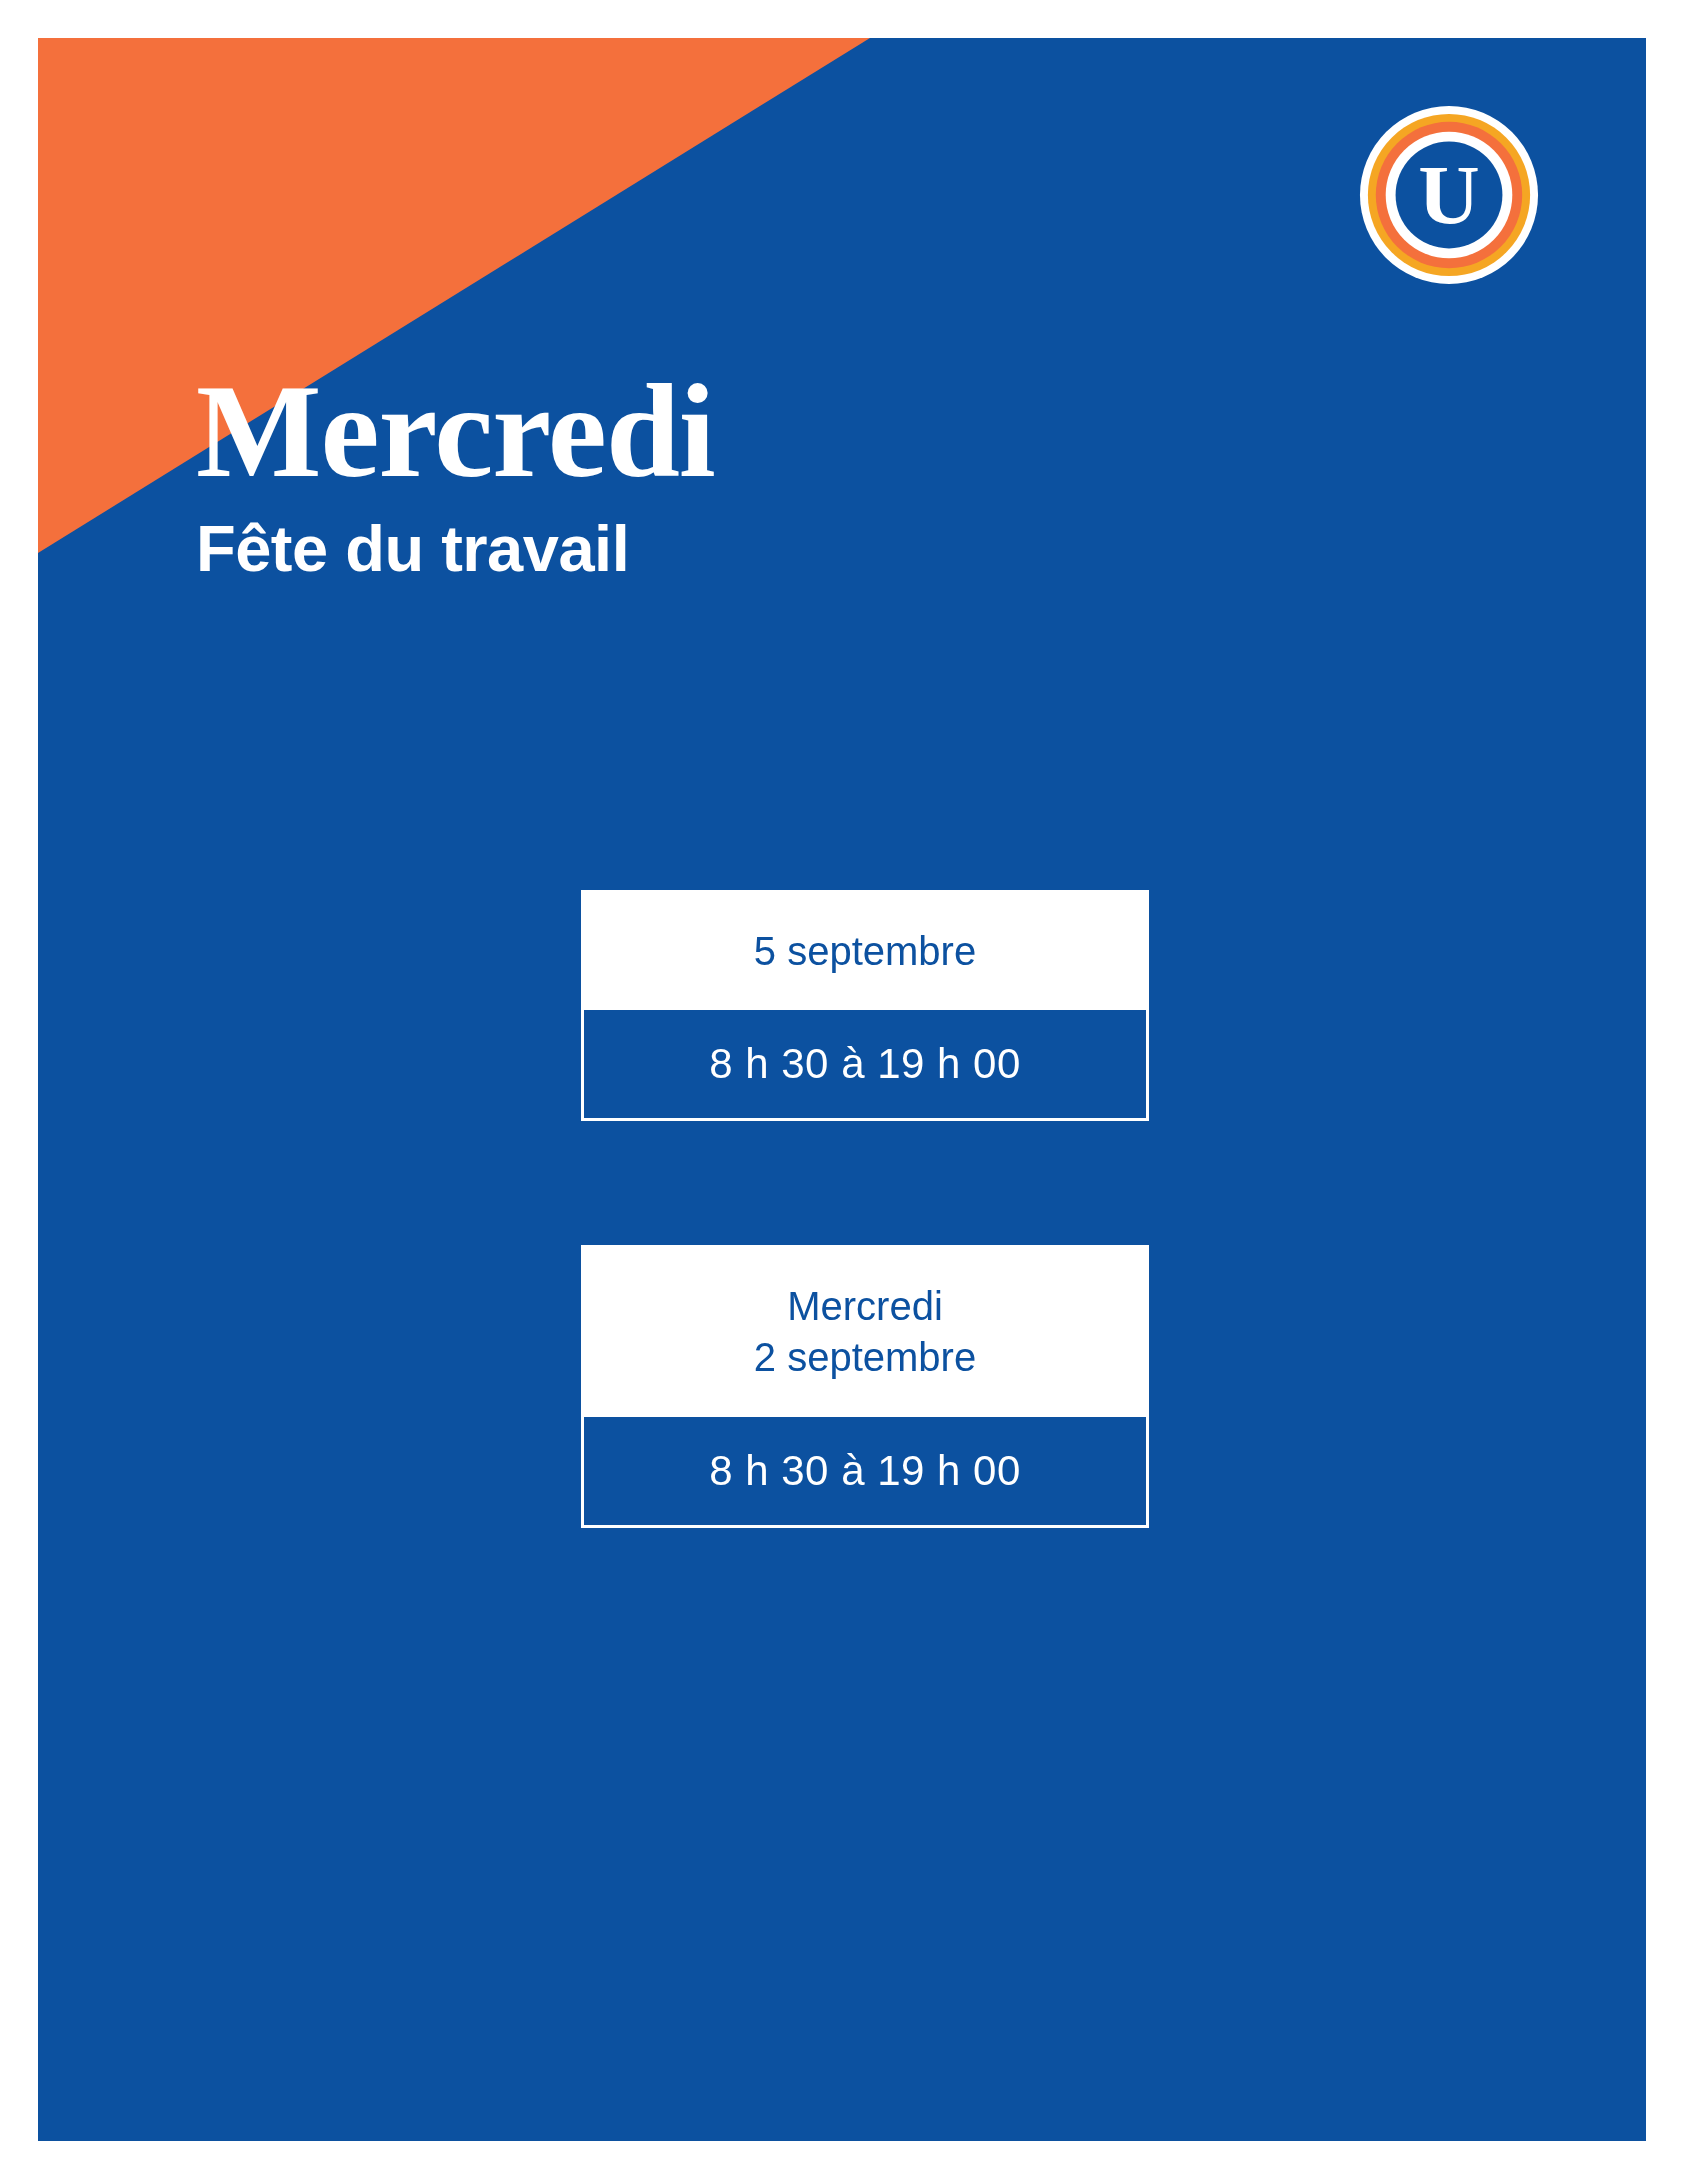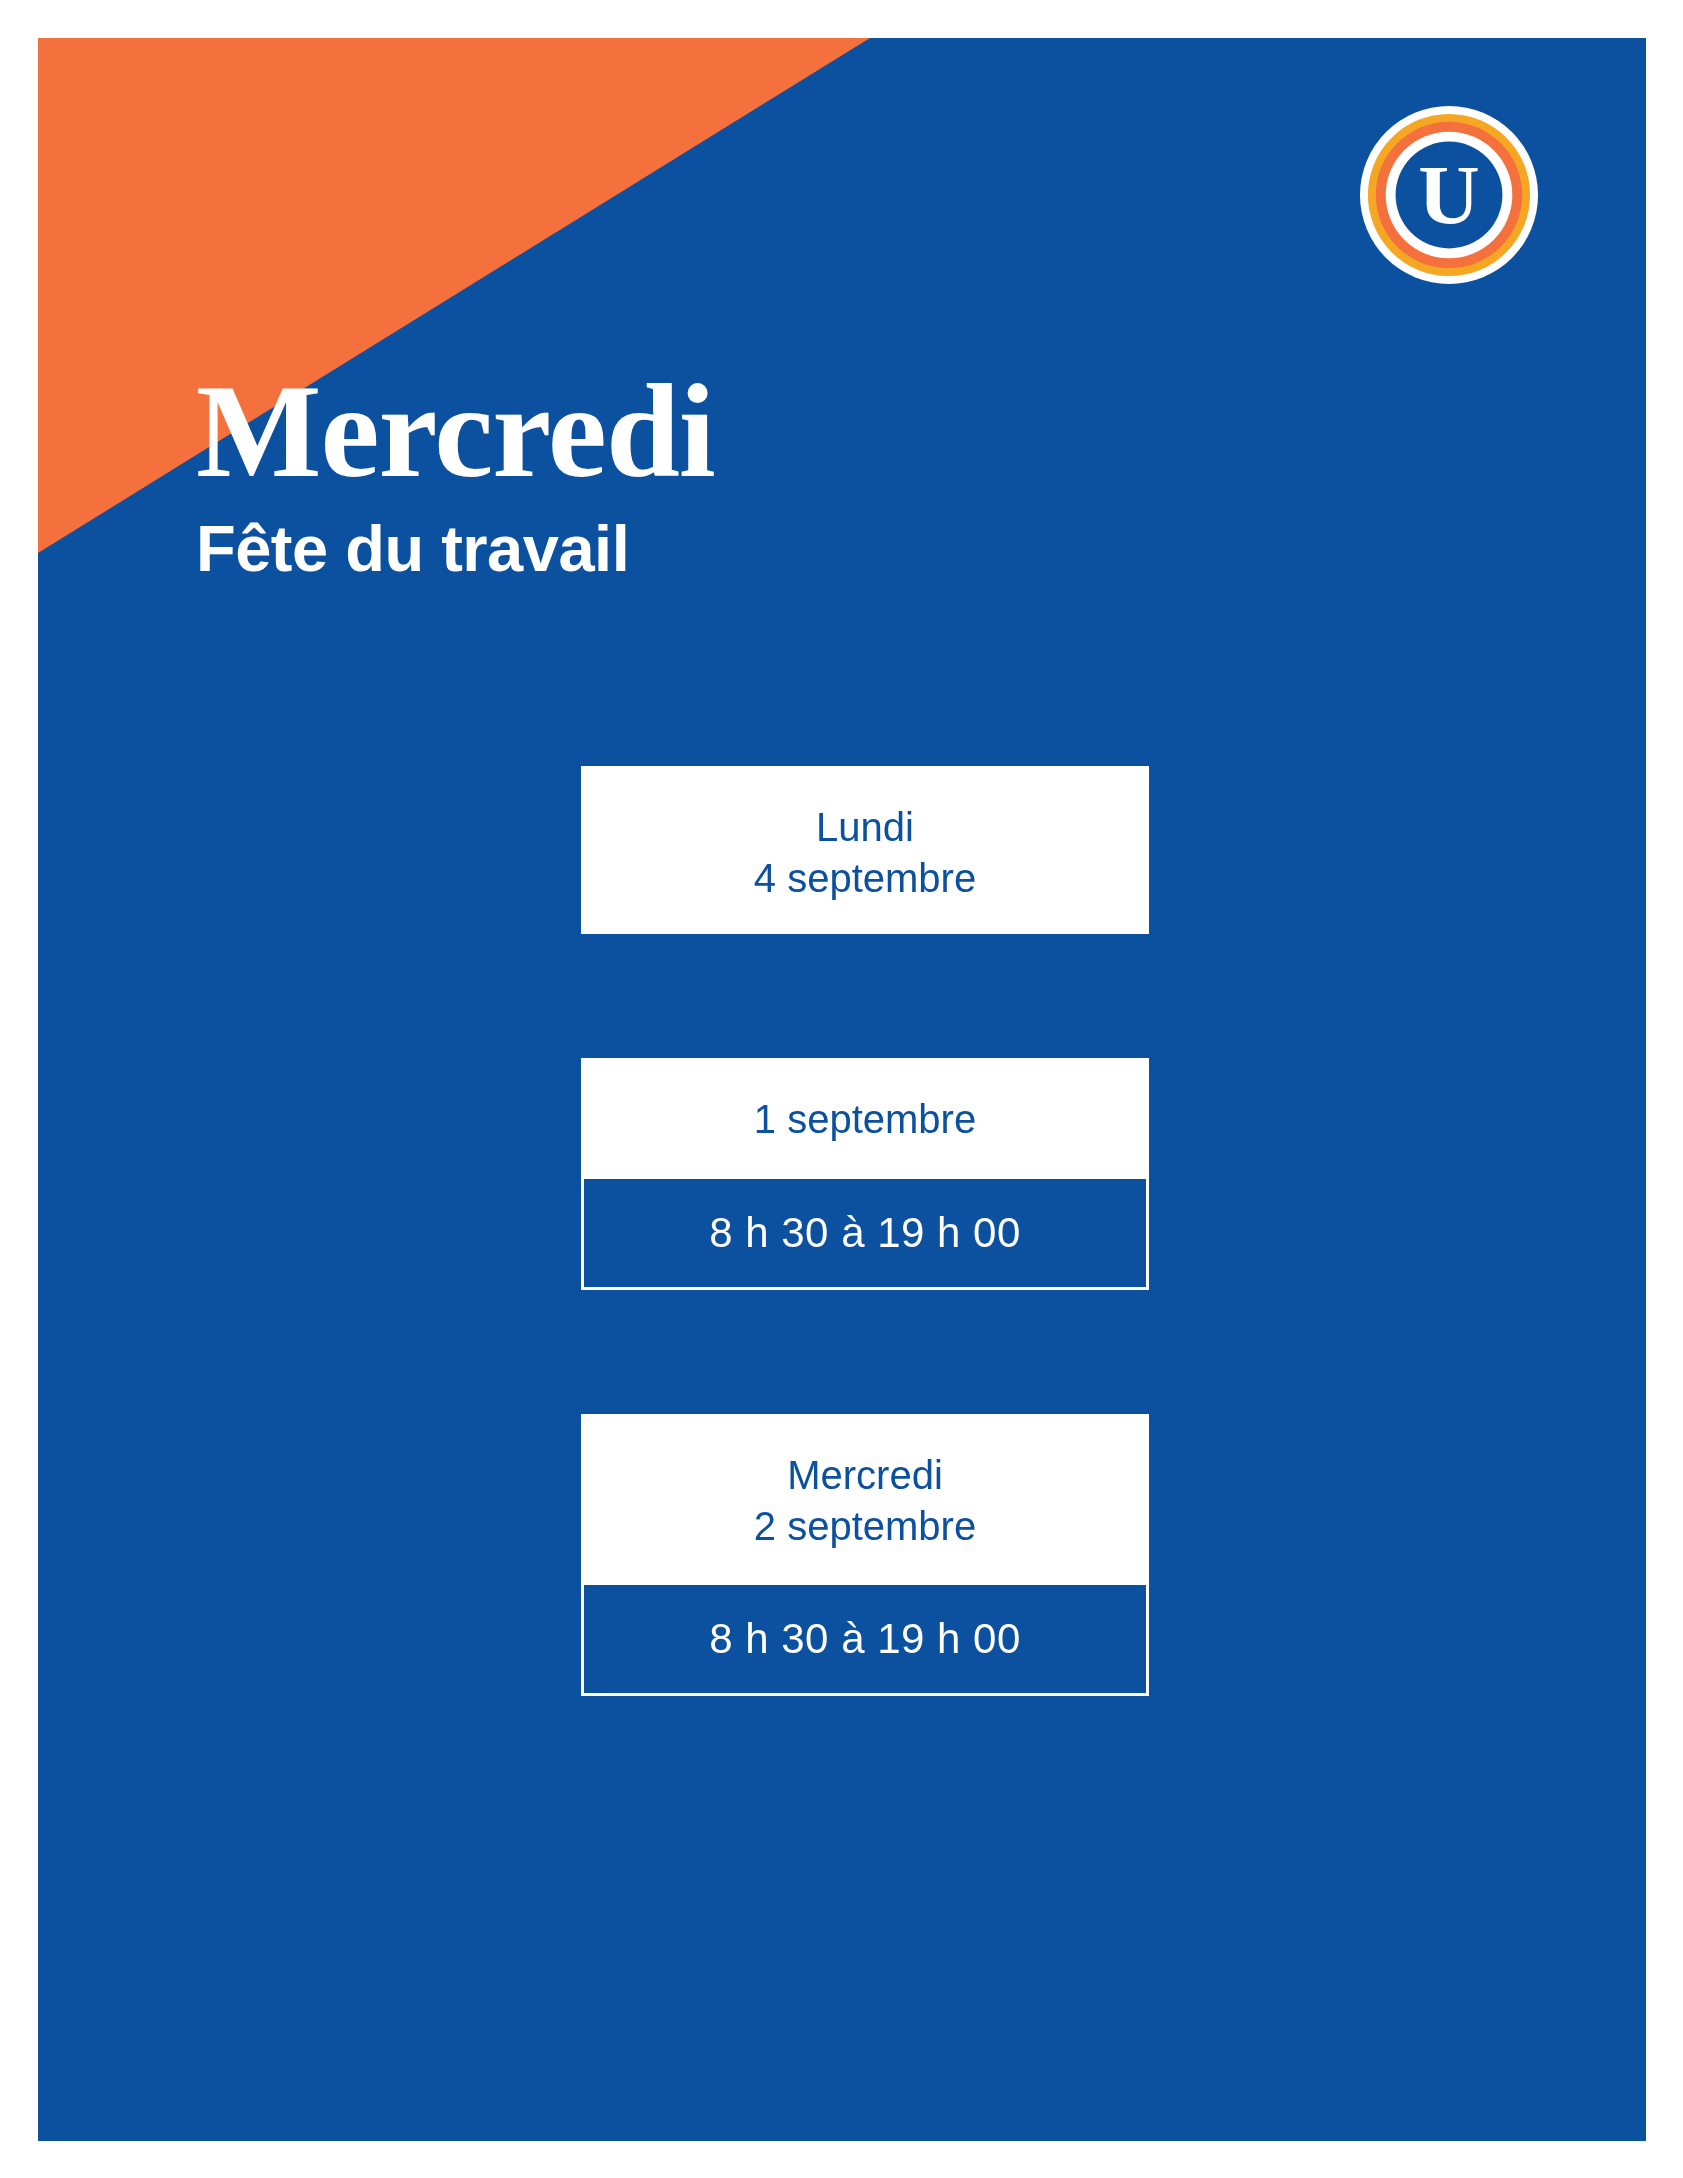--- a/index.html
+++ b/index.html
@@ -131,29 +131,25 @@
   </div>
 
   <div class="title-block">
     <h1 class="title-main">Mercredi</h1>
     <h2 class="title-sub">Fête du travail</h2>
   </div>
 
   <div class="schedule">
 
     <div class="card">
-      <div class="card-head">
-        <div class="card-day">Lundi</div>
-        <div class="card-date">4 septembre</div>
-      </div>
     </div>
 
     <div class="card">
       <div class="card-head">
-        <div class="card-date">1 septembre</div>
+        <div class="card-date">5 septembre</div>
       </div>
       <div class="card-hours">8 h 30 à 19 h 00</div>
     </div>
 
     <div class="card">
       <div class="card-head">
         <div class="card-day">Mercredi</div>
         <div class="card-date">2 septembre</div>
       </div>
       <div class="card-hours">8 h 30 à 19 h 00</div>

